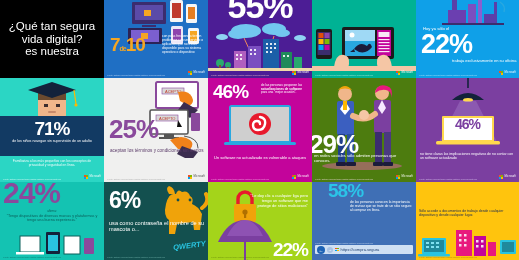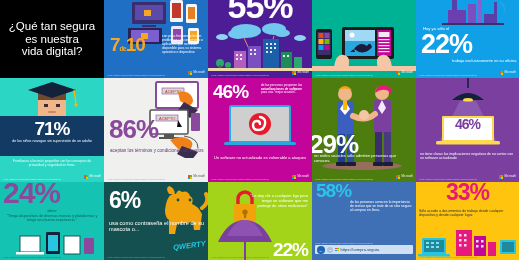--- a/index.html
+++ b/index.html
@@ -81,42 +81,42 @@
   #t-6 .cap{position:absolute;left:5px;top:38px;color:#fff;font-size:5.6px;line-height:1.16;}
   #t-6 .qw{position:absolute;right:2px;bottom:10px;color:#29c4e0;font-size:7.5px;font-style:italic;font-weight:bold;transform:rotate(-7deg);}
 
   
   #t-22b{background:#a4d41a;}
   #t-22b .quote{position:absolute;right:4px;top:12px;width:58px;color:#fff;font-size:4px;line-height:1.2;text-align:right;}
   #t-22b .num{position:absolute;right:4px;bottom:2px;color:#fff;font-size:19px;}
 
   
   #t-58{background:#3f6fb5;}
-  #t-58 .num{position:absolute;left:4px;top:0px;color:#2bc4e8;font-size:19px;}
+  #t-58 .num{position:absolute;left:16px;top:0px;color:#2bc4e8;font-size:19px;}
   #t-58 .cap{position:absolute;left:38px;right:3px;top:18px;color:#fff;font-size:3.4px;line-height:1.24;}
   #t-58 .bar{position:absolute;left:3px;right:3px;bottom:6px;height:9px;background:#cfe0f3;border-radius:1px;display:flex;align-items:center;gap:2px;padding:0 2px;box-sizing:border-box;}
   #t-58 .circ{width:8px;height:8px;border-radius:50%;background:#1d63b5;color:#fff;font-size:5px;display:flex;align-items:center;justify-content:center;flex:0 0 auto;}
   #t-58 .circ2{width:6px;height:6px;border-radius:50%;background:#a9c3e4;color:#fff;font-size:4px;display:flex;align-items:center;justify-content:center;flex:0 0 auto;}
   #t-58 .url{font-size:4px;color:#1f3f6e;}
 
   
   #t-33{background:#ffc40d;}
   #t-33 .num{position:absolute;left:0;right:0;top:0px;text-align:center;color:#e8197d;font-size:23px;}
   #t-33 .cap{position:absolute;left:3px;right:3px;top:27px;color:#1a2a52;font-size:3.5px;line-height:1.2;}
 </style>
 </head>
 <body>
 
 <div id="grid">
 
   <div class="tile" id="t-title">
     <div class="h">
       <div>¿Qué tan segura</div>
+      <div>vida digital?</div>
       <div>es nuestra</div>
-      <div>vida digital?</div>
     </div>
   </div>
 
   <div class="tile" id="t-7de10">
     <svg width="104" height="46" style="position:absolute;left:0;top:-2px">
       <rect x="28" y="4" width="34" height="22" rx="1" fill="#3b2d6e"></rect>
       <rect x="31" y="7" width="28" height="15" fill="#5b4ba8"></rect>
       <rect x="40" y="12" width="7" height="6" fill="#f5a623"></rect>
       <rect x="38" y="27" width="14" height="2" fill="#3b2d6e"></rect>
       <rect x="24" y="30" width="34" height="16" rx="1" fill="#2b2357"></rect>
@@ -307,21 +307,21 @@
       <rect x="52" y="37" width="22" height="6" fill="#d8d8d8" stroke="#8a499c" stroke-width=".6"></rect>
       <text x="55" y="42" font-size="4" fill="#c0392b" font-family="Liberation Sans">ACEPTO</text>
       <path d="M74 42 l4 7 l-5 0 z" fill="#111"></path>
       <rect x="60" y="56" width="10" height="3" fill="#555"></rect>
       <rect x="55" y="59" width="20" height="2" fill="#555"></rect>
       <rect x="87" y="35" width="9" height="18" rx="1" fill="#8a499c"></rect>
       <path d="M66 62 q12 -6 20 0 q5 4 0 9 l-12 0 z" fill="#f0811a"></path>
       <path d="M78 68 l16 6 l-7 9 l-14 -7 z" fill="#3b2d4f"></path>
       <path d="M80 58 q14 2 14 12" stroke="#555" stroke-width="1" fill="none"></path>
     </svg>
-    <div class="num big">86%</div>
+    <div class="num big">25%</div>
     <div class="cap">aceptan los términos y condiciones sin leerlos</div>
     <div class="src" style="color:#9a9a9a">Fuente: Estudio Microsoft sobre hábitos digitales. www.microsoft.com</div>
     <div class="ms">
       <span class="sq">
           <i style="background:#f25022"></i>
           <i style="background:#7fba00"></i>
           <i style="background:#00a4ef"></i>
           <i style="background:#ffb900"></i>
         </span>
       <span class="wd" style="color:#444">Microsoft</span>
@@ -474,21 +474,20 @@
           <i style="background:#7fba00"></i>
           <i style="background:#00a4ef"></i>
           <i style="background:#ffb900"></i>
         </span>
       <span class="url">https://compra.segura</span>
     </div>
     <div class="src" style="color:#cfe0f3;bottom:16px">Fuente: Estudio Microsoft sobre hábitos digitales. www.microsoft.com</div>
   </div>
 
   <div class="tile" id="t-33">
-    <div class="num big">33%</div>
     <div class="cap">Sólo accede a documentos de trabajo desde cualquier dispositivo y desde cualquier lugar.</div>
     <svg width="103" height="36" style="position:absolute;left:0;bottom:0">
       <rect x="6" y="14" width="24" height="16" rx="1" fill="#29c4e0"></rect>
       <rect x="8" y="16" width="20" height="12" fill="#1f8a9c"></rect>
       <g fill="#7fe0f0">
           <rect x="10" y="18" width="3" height="2"></rect>
           <rect x="15" y="18" width="3" height="2"></rect>
           <rect x="20" y="18" width="3" height="2"></rect>
           <rect x="10" y="22" width="3" height="2"></rect>
           <rect x="15" y="22" width="3" height="2"></rect>

